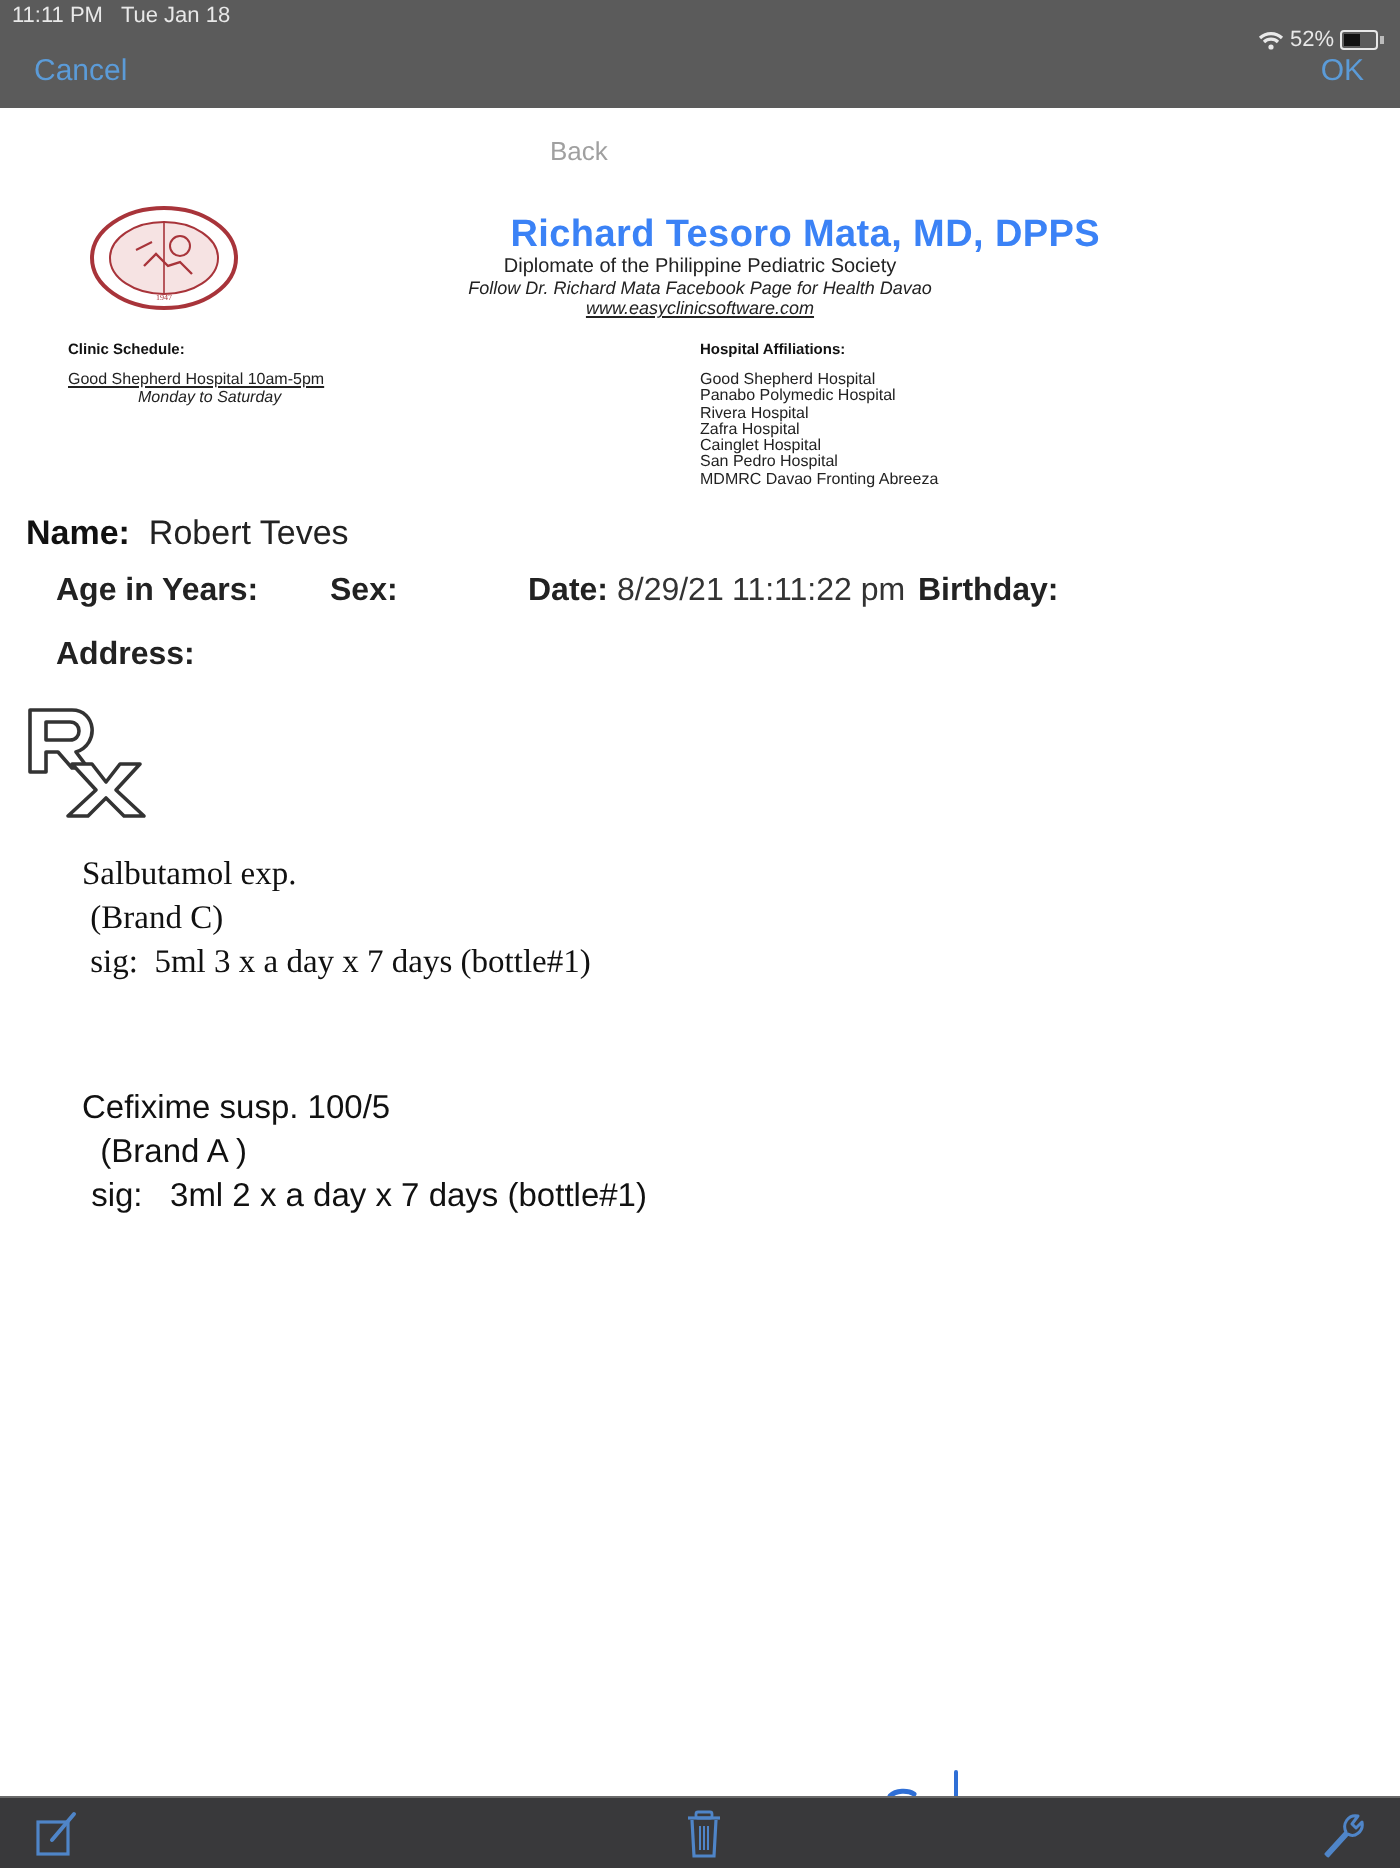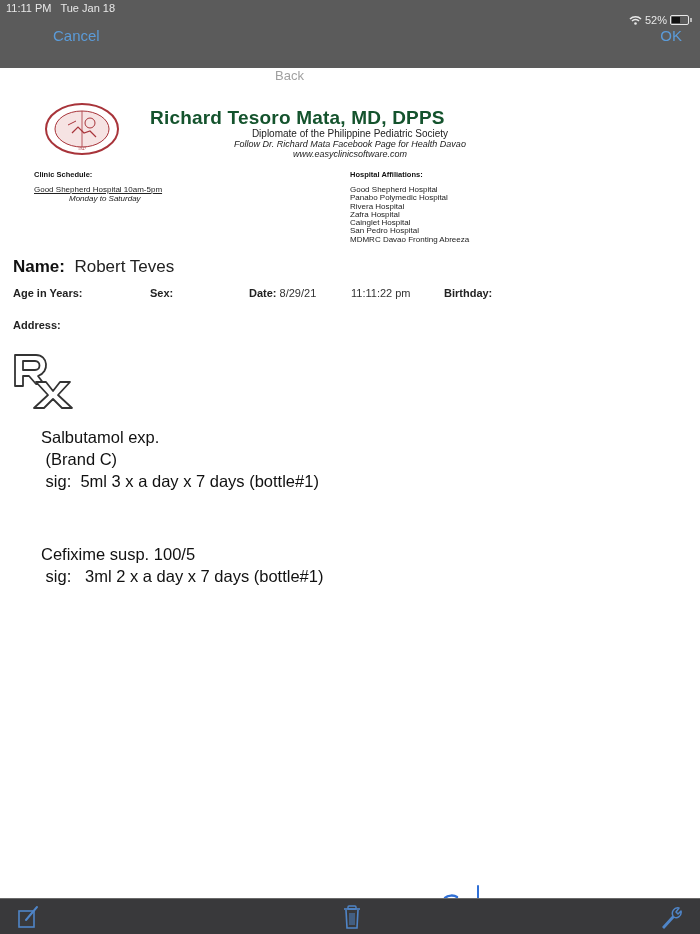--- a/index.html
+++ b/index.html
@@ -1,40 +1,40 @@
 <!DOCTYPE html>
 <html><head>
 <meta charset="utf-8">
 <style>
   html, body { margin:0; padding:0; }
   body { width:700px; height:934px; position:relative; overflow:hidden; background:#ffffff; font-family:"Liberation Sans", sans-serif; }
-  .topbar { position:absolute; left:0; top:0; width:700px; height:68px; background:#5b5b5b; }
+  .topbar { position:absolute; left:0; top:0; width:700px; height:54px; background:#5b5b5b; }
   .status-time { position:absolute; left:6px; top:2px; font-size:11px; color:#e8e8e8; }
   .status-right { position:absolute; right:8px; top:14px; font-size:11px; color:#e8e8e8; display:flex; align-items:center; gap:3px; }
   .battery { width:17px; height:8px; border:1px solid #e8e8e8; border-radius:2px; position:relative; display:inline-block; }
   .battery-fill { position:absolute; left:1px; top:1px; height:6px; width:8px; background:#111; }
   .battery-tip { width:2px; height:4px; background:#bbb; display:inline-block; margin-left:-2px; }
   .nav-btn { position:absolute; top:27px; font-size:15px; color:#5b9bd8; cursor:pointer; }
-  .cancel { left:17px;margin-left:36px; }
+  .cancel { left:17px; }
   .ok { right:18px; }
 
   .back { position:absolute; left:275px; top:68px; font-size:13px; color:#a0a0a0; }
   .seal { position:absolute; left:44px; top:103px; width:76px; height:52px; }
-  .doc-title { position:absolute; left:150px; top:107px; width:400px; text-align:left; font-size:19px; font-weight:bold; color:#14532d; letter-spacing:0.2px; }
+  .doc-title { position:absolute; left:150px; top:107px; width:400px; text-align:right; font-size:19px; font-weight:bold; color:#3b82f6; letter-spacing:0.2px; }
   .doc-sub { position:absolute; left:150px; width:400px; text-align:center; font-size:10px; color:#222; }
   .sub1 { top:128px; }
   .sub2 { top:139px; font-style:italic; font-size:9px; }
-  .sub3 { top:149px; font-style:italic; font-size:9px; }
+  .sub3 { top:149px; font-style:italic; font-size:9px; text-decoration:underline; }
 
   .small-h { position:absolute; font-size:7.5px; font-weight:bold; color:#111; }
   .small-t { position:absolute; font-size:8px; color:#222; line-height:8.3px; }
 
   .name-row { position:absolute; left:13px; top:257px; font-size:17px; color:#222; }
   .name-row b { font-weight:bold; color:#111; }
-  .field { position:absolute; font-size:11px; color:#333; }
+  .field { position:absolute; font-size:16px; color:#333;margin-left:15px; }
   .field b { font-weight:bold; color:#222; }
 
   .rx { position:absolute; left:12px; top:352px; width:64px; height:58px; }
 
   .med { position:absolute; left:41px; font-size:16.5px; color:#111; line-height:22px; white-space:pre; }
 
   .bottombar { position:absolute; left:0; top:898px; width:700px; height:36px; background:#39393b; border-top:1px solid #6a6a6a; }
   .tb-icon { position:absolute; top:6px; width:24px; height:24px; cursor:pointer; }
   .scribble { position:absolute; left:440px; top:884px; width:45px; height:16px; }
 </style>
@@ -103,23 +103,23 @@
 <div class="field" style="left:249px; top:287px;"><b>Date:</b> <span>8/29/21</span></div>
 <div class="field" style="left:351px; top:287px;">11:11:22 pm</div>
 <div class="field" style="left:444px; top:287px;"><b>Birthday:</b></div>
 <div class="field" style="left:13px; top:319px;"><b>Address:</b></div>
 
 <svg class="rx" viewBox="0 0 64 58">
   <path d="M3 3 H24 C36 3 38 20 26 24 L32 32 L24 32 L17 24 L11 24 L11 34 L3 34 Z M11 9 L11 18 L23 18 C29 18 29 9 23 9 Z" fill="#fff" stroke="#333" stroke-width="1.8" stroke-linejoin="round" fill-rule="evenodd"></path>
   <path d="M24 30 H34 L41 39 L48 30 H58 L46 43 L60 56 H50 L41 47 L32 56 H22 L36 43 Z" fill="#fff" stroke="#333" stroke-width="1.8" stroke-linejoin="round"></path>
 </svg>
 
-<div class="med" style="top:426px;"><div>Salbutamol exp.</div><div> (Brand C)</div><div> sig:  5ml 3 x a day x 7 days (bottle#1)</div></div>
+<div class="med" style="top:426px;font-family:Liberation Serif, serif;"><div>Salbutamol exp.</div><div> (Brand C)</div><div> sig:  5ml 3 x a day x 7 days (bottle#1)</div></div>
 
-<div class="med" style="top:543px;"><div>Cefixime susp. 100/5</div><div> sig:   3ml 2 x a day x 7 days (bottle#1)</div></div>
+<div class="med" style="top:543px;"><div>Cefixime susp. 100/5</div><div>  (Brand A )</div><div> sig:   3ml 2 x a day x 7 days (bottle#1)</div></div>
 
 <svg class="scribble" viewBox="0 0 45 16">
   <path d="M5 14 C8 11 14 11 17 13" stroke="#2f6fd6" stroke-width="2.5" fill="none" stroke-linecap="round"></path>
   <path d="M38 2 L38 16" stroke="#2f6fd6" stroke-width="2" stroke-linecap="round"></path>
 </svg>
 
 <div class="bottombar">
   <svg class="tb-icon" style="left:17px;" viewBox="0 0 24 24">
     <rect x="2" y="6" width="15" height="16" fill="none" stroke="#4f85c8" stroke-width="1.6"></rect>
     <path d="M9 15 L20 2" stroke="#4f85c8" stroke-width="2" stroke-linecap="round"></path>

